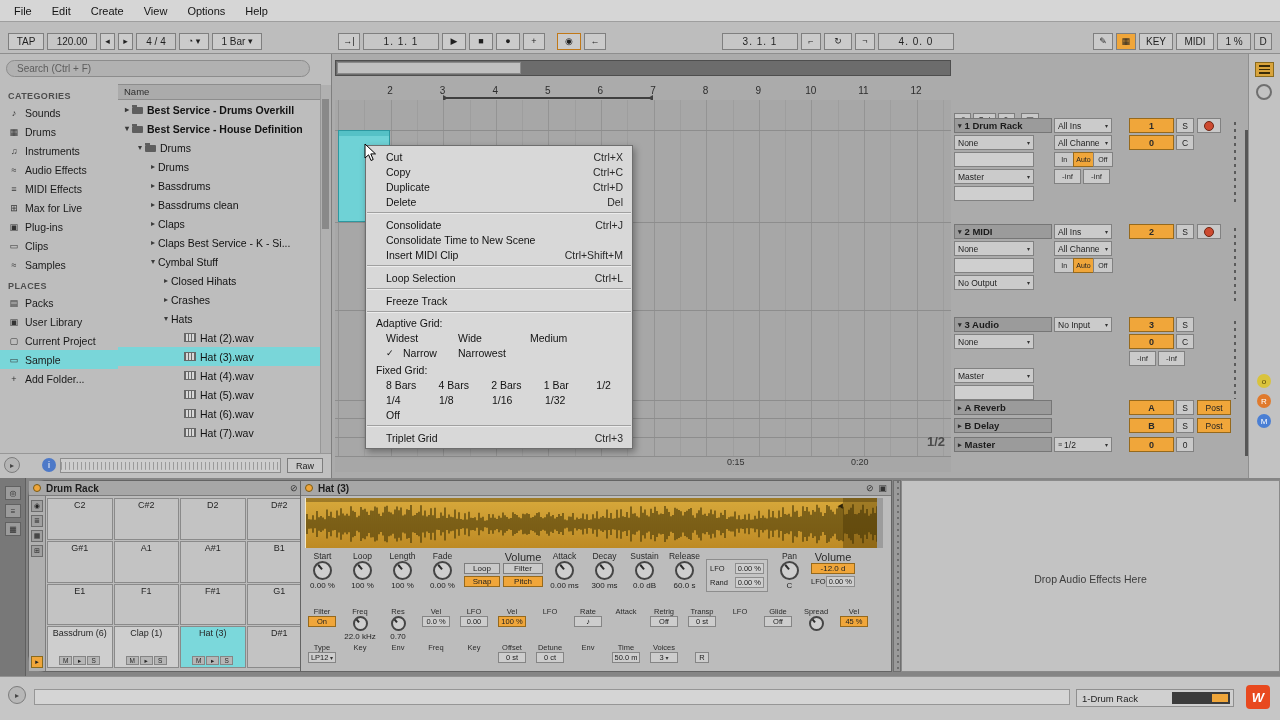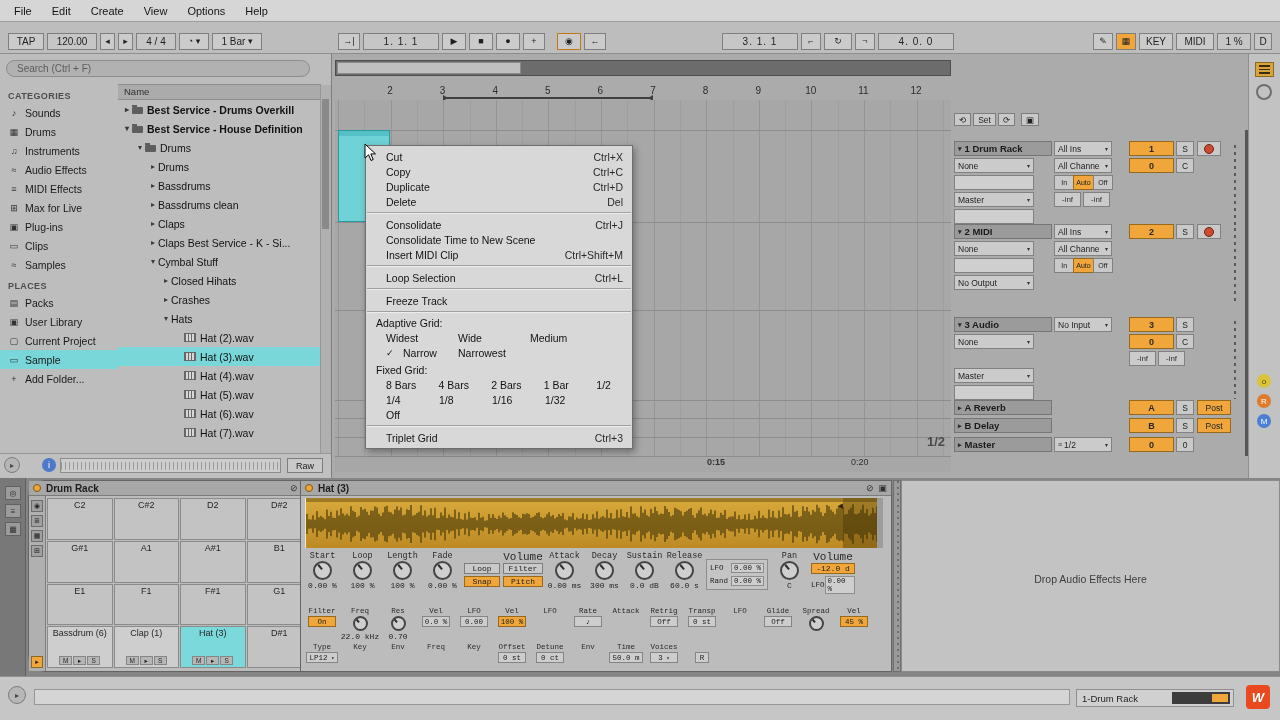--- a/index.html
+++ b/index.html
@@ -141,21 +141,21 @@
   .pad.sel{background:#7bd8db;}
   .ms{position:absolute;left:2px;right:2px;bottom:2px;display:flex;gap:1px;justify-content:center;}
   .msb{width:13px;height:9px;background:#b6b6b6;border:1px solid #858585;font-size:6.5px;line-height:7px;box-sizing:border-box;}
   #sampler{left:300px;width:592px;}
   #wavewrap{position:absolute;left:4px;top:17px;right:8px;height:50px;background:linear-gradient(#d8a93b,#bd8a24);overflow:hidden;}
   #wavetop{position:absolute;left:0;right:0;top:0;height:4px;background:rgba(55,40,5,.35);}
   #wstart{position:absolute;left:0;top:0;bottom:0;width:1px;background:#f4e9c8;}
   .wend{position:absolute;right:6px;width:34px;top:0;bottom:0;background:rgba(60,42,0,.35);}
   .wgray{position:absolute;right:0;width:6px;top:0;bottom:0;background:#9c9c9c;}
   #wmark{position:absolute;right:40px;top:4px;font-size:7px;color:#2e2308;}
-  #samp-params{position:absolute;left:3px;right:3px;top:70px;bottom:3px;font-family:Liberation Mono, monospace;}
+  #samp-params{position:absolute;left:3px;right:3px;top:70px;bottom:3px;}
   #srow1{display:flex;gap:3px;height:54px;align-items:flex-start;}
   .kgroup{width:37px;display:flex;flex-direction:column;align-items:center;flex:none;}
   .klabel{font-size:8.5px;color:#2a2a2a;height:10px;white-space:nowrap;}
   .knob{width:19px;height:19px;border-radius:50%;background:#cfcfcf;border:2px solid #454545;position:relative;box-sizing:border-box;flex:none;}
   .kp{position:absolute;left:50%;top:0;width:2px;height:6px;background:#2c2c2c;margin-left:-1px;transform-origin:1px 7.5px;transform:rotate(-40deg);}
   .kval{font-size:8px;color:#1f1f1f;margin-top:1px;white-space:nowrap;}
   .stack{display:flex;flex-direction:column;flex:none;}
   .sbtn{height:11px;background:#c9c9c9;border:1px solid #7d7d7d;font-size:8px;display:flex;align-items:center;
         justify-content:center;margin-top:2px;box-sizing:border-box;padding:0 4px;}
   .sbtn.or{background:#f0a63a;border-color:#96691c;}
@@ -500,34 +500,34 @@
           <div class="hline" style="top: 30px;"></div>
           <div class="hline" style="top: 122px;"></div>
           <div class="hline" style="top: 210px;"></div>
           <div class="hline" style="top: 300px;"></div>
           <div class="hline" style="top: 318px;"></div>
           <div class="hline" style="top: 337px;"></div>
           <div class="hline" style="top: 356px;"></div>
         </div>
       <div id="clip"></div>
       <div id="tmarks">
-          <div class="tmark" style="left: 372px; font-weight: bold;">0:15</div>
+          <div class="tmark" style="left: 392px;">0:15</div>
           <div class="tmark" style="left: 516px;">0:20</div>
         </div>
       <div id="gridlabel">1/2</div>
     </div>
     <div id="heads">
       <div id="setcluster">
         <div class="setbtn">⟲</div>
         <div class="setbtn">Set</div>
         <div class="setbtn">⟳</div>
         <div class="setbtn" style="margin-left:4px">▣</div>
       </div>
       <div id="vscroll"></div>
-    <div class="thead" style="top: 87px; height: 92px; text-decoration: underline;">
+    <div class="thead" style="top: 64px; height: 92px; text-decoration: underline;">
           <div class="th-row" style="top: 0px;">
             <div class="th-name" style="left: 0px; width: 98px;">
               <span class="th-arrow">▾</span>
               <span>1 Drum Rack</span>
             </div>
             <div class="th-drop" style="left: 100px; width: 58px;">
               <span class="th-dropt">All Ins</span>
               <span class="th-dropar">▾</span>
             </div>
             <div class="th-badge" style="left: 175px; width: 45px;">1</div>

